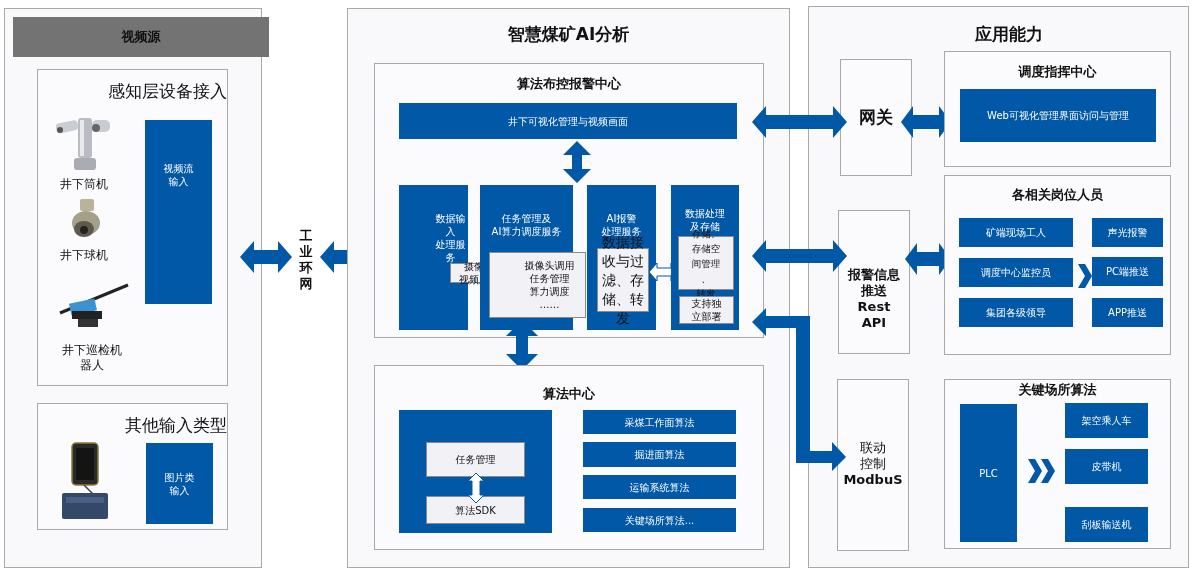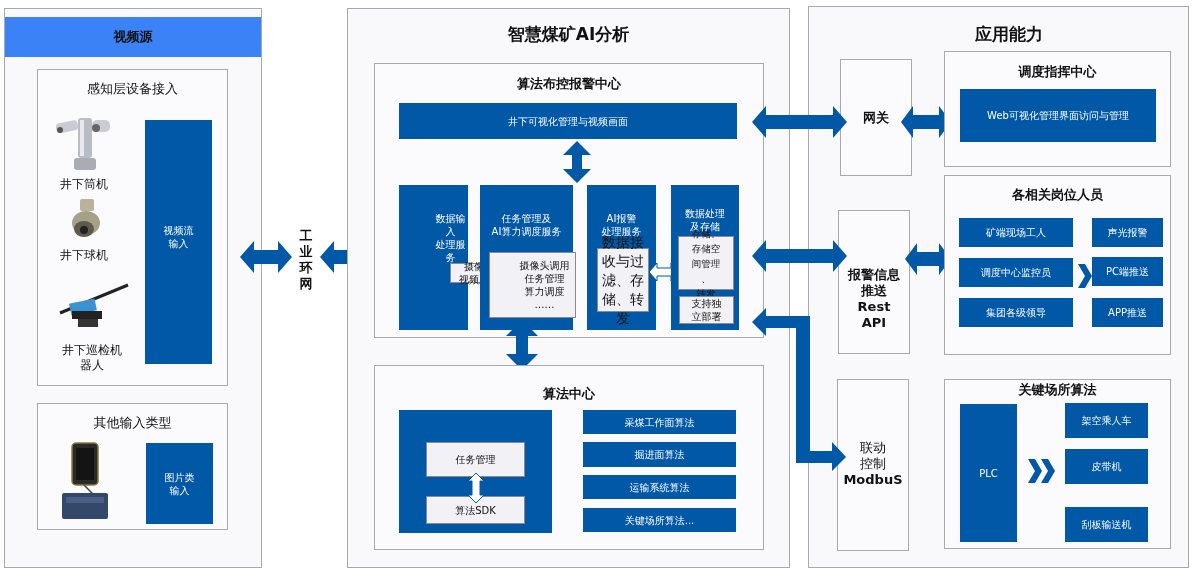--- a/index.html
+++ b/index.html
@@ -9,31 +9,31 @@
     font-family:"DejaVu Sans","Liberation Sans",sans-serif;
     color:#111;
   }
   .abs { position:absolute; box-sizing:border-box; }
   .panel { background:#f9f9fc; border:1px solid #a9a9a9; }
   .sub { background:#fbfbfd; border:1px solid #a9a9a9; }
   .blue { background:#0158a6; color:#fff; display:flex; align-items:center; justify-content:center; text-align:center; font-size:10px; line-height:13px; }
   .grey { background:#f1f1f6; border:1px solid #8a8a8a; color:#111; display:flex; align-items:center; justify-content:center; text-align:center; font-size:10px; line-height:13px; }
   .title-lg { font-size:17px; font-weight:bold; text-align:center; }
   .title-md { font-size:13px; font-weight:bold; text-align:center; }
-  .title-sm { font-size:13px; text-align:center; }
+  .title-sm { font-size:17px; text-align:right; }
   .cap { font-size:12px; text-align:center; line-height:15px; }
   .vtext { font-size:13px; font-weight:bold; text-align:center; line-height:16px; }
   .ml { white-space:pre-line; }
   svg.arrow { position:absolute; overflow:visible; }
 </style>
 </head>
 <body>
 
 <div class="abs panel" style="left:4px;top:8px;width:258px;height:560px;">
-  <div class="abs title-md" style="left:0;top:8px;width:256px;height:40px;line-height:40px;background:#3b82f6;">视频源</div>
+  <div class="abs title-md" style="left:8px;top:8px;width:256px;height:40px;line-height:40px;background:#737373;">视频源</div>
 </div>
 
 <div class="abs sub" style="left:37px;top:69px;width:191px;height:317px;">
   <div class="abs title-sm" style="left:0;top:10px;width:189px;">感知层设备接入</div>
 
   <svg class="abs" style="left:16px;top:44px;" width="58" height="60" viewBox="0 0 58 60">
     <rect x="24" y="4" width="14" height="40" rx="3" fill="#b9bcc2"></rect>
     <rect x="26" y="6" width="4" height="36" fill="#e8e9ec"></rect>
     <rect x="20" y="44" width="22" height="12" rx="3" fill="#a9acb2"></rect>
     <rect x="2" y="8" width="22" height="10" rx="4" fill="#c9ccd2" transform="rotate(-12 12 13)"></rect>
@@ -53,21 +53,21 @@
 
   <svg class="abs" style="left:18px;top:213px;" width="74" height="46" viewBox="0 0 74 46">
     <line x1="4" y1="30" x2="72" y2="2" stroke="#222" stroke-width="3"></line>
     <rect x="14" y="18" width="26" height="12" fill="#3c92d0" transform="rotate(-12 27 24)"></rect>
     <rect x="16" y="28" width="30" height="8" fill="#222"></rect>
     <rect x="22" y="36" width="20" height="8" fill="#333"></rect>
   </svg>
   <div class="abs cap ml" style="left:6px;top:273px;width:96px;">井下巡检机
 器人</div>
 
-  <div class="abs blue ml" style="left:107px;top:50px;width:67px;height:244px;align-items:flex-start;padding-top:104px;">视频流
+  <div class="abs blue ml" style="left:107px;top:50px;width:67px;height:184px;align-items:flex-start;padding-top:42px;">视频流
 输入</div>
 </div>
 
 <div class="abs sub" style="left:37px;top:403px;width:191px;height:127px;">
   <div class="abs title-sm" style="left:0;top:10px;width:189px;">其他输入类型</div>
   <svg class="abs" style="left:18px;top:37px;" width="60" height="82" viewBox="0 0 60 82">
     <rect x="16" y="2" width="26" height="42" rx="4" fill="#2a2a28" stroke="#8a7a3a" stroke-width="1.5"></rect>
     <rect x="20" y="7" width="18" height="32" fill="#141414"></rect>
     <line x1="28" y1="44" x2="40" y2="56" stroke="#444" stroke-width="1.5"></line>
     <rect x="6" y="52" width="46" height="26" rx="2" fill="#34486a"></rect>
@@ -100,21 +100,21 @@
     <div class="ml" style="margin-top:27px;">数据输入
 处理服务</div>
   </div>
   <div class="abs grey ml" style="left:30px;top:199px;width:58px;height:20px;margin-left:45px;">摄像头
 视频展示</div>
 
   <div class="abs blue" style="left:105px;top:121px;width:93px;height:145px;align-items:flex-start;">
     <div class="ml" style="margin-top:27px;">任务管理及
 AI算力调度服务</div>
   </div>
-  <div class="abs grey ml" style="left:114px;top:188px;width:87px;height:66px;padding-left:24px;">摄像头调用
+  <div class="abs grey ml" style="left:114px;top:188px;width:97px;height:66px;padding-left:24px;">摄像头调用
 任务管理
 算力调度
 ……</div>
 
   <div class="abs blue" style="left:212px;top:121px;width:69px;height:145px;align-items:flex-start;">
     <div class="ml" style="margin-top:27px;">AI报警
 处理服务</div>
   </div>
   <div class="abs grey ml" style="left:222px;top:184px;width:52px;height:64px;font-size:14px;line-height:19px;">数据接
 收与过

